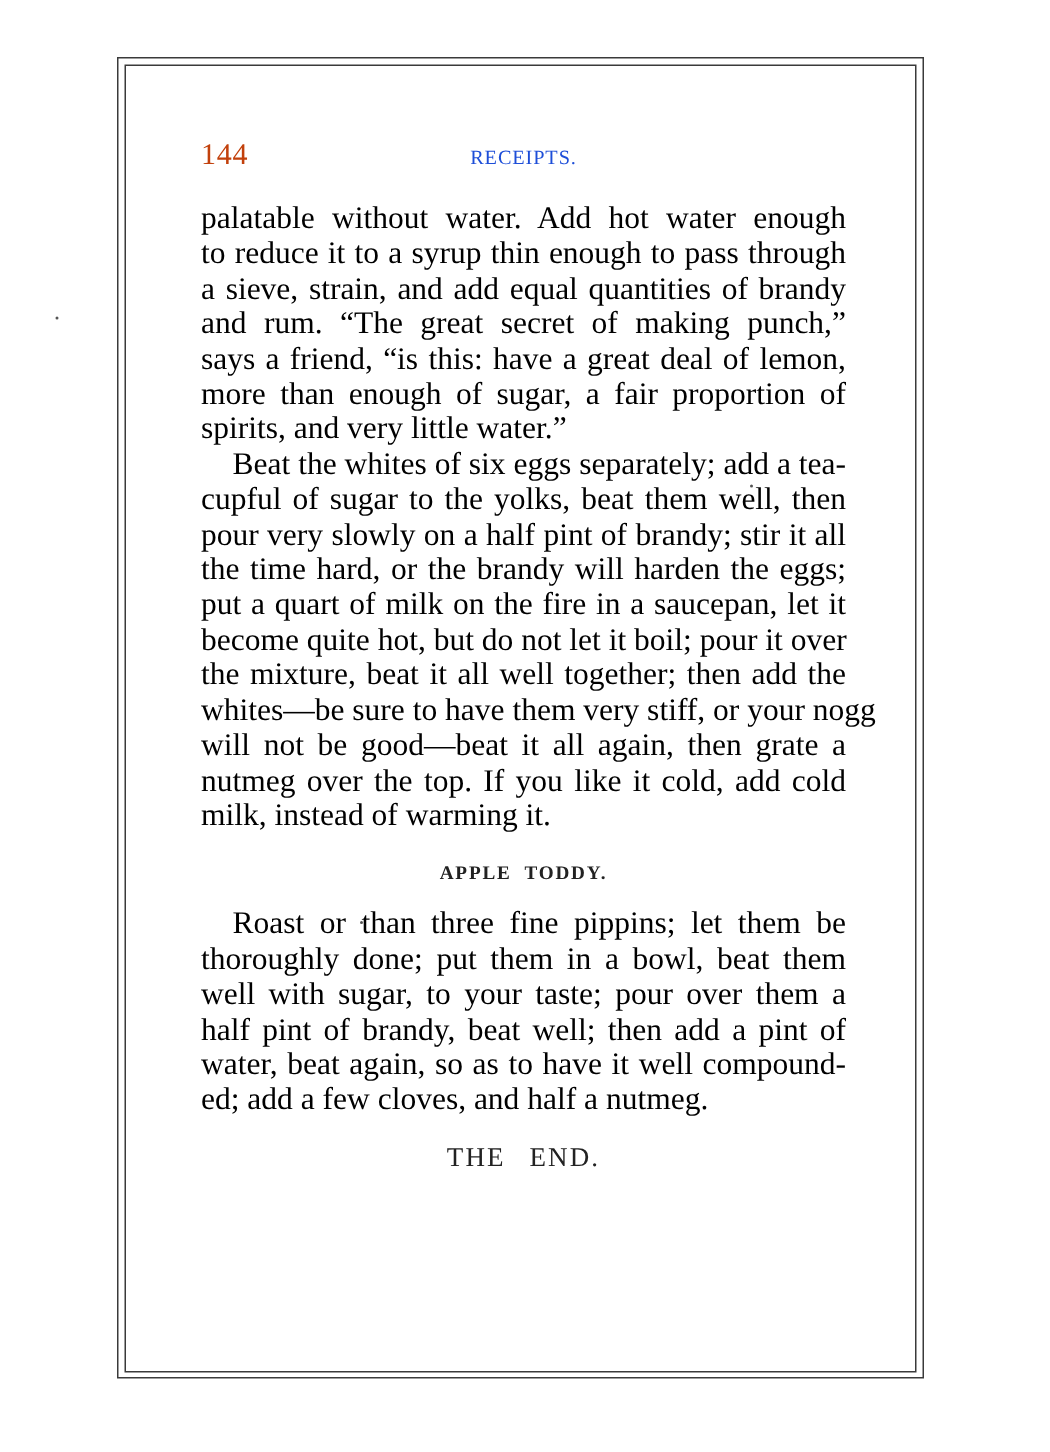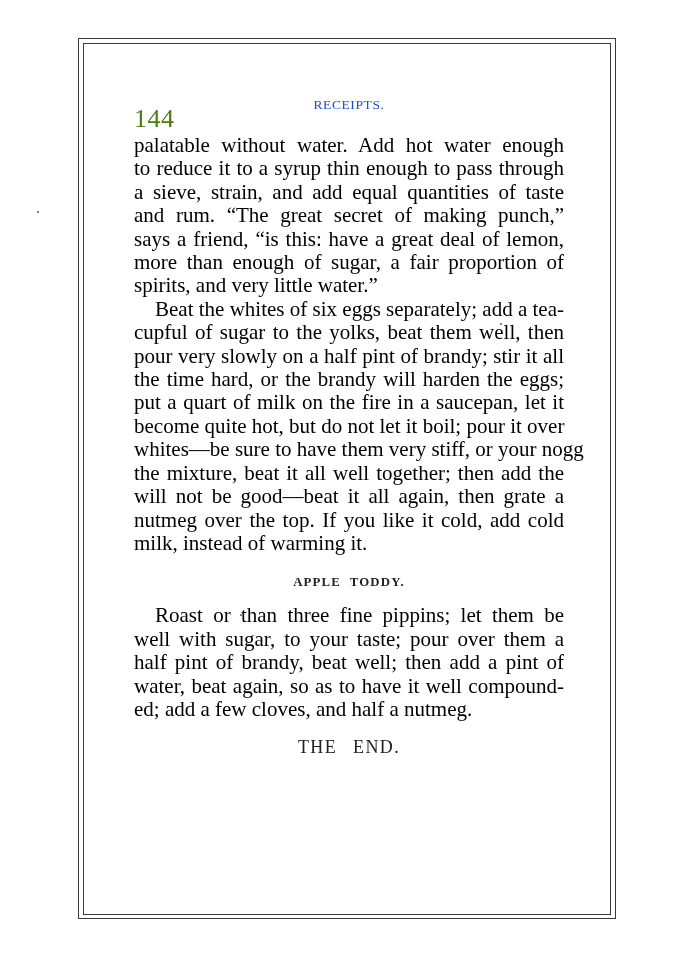--- a/index.html
+++ b/index.html
@@ -41,24 +41,24 @@
       font-family: "Liberation Serif", "DejaVu Serif", serif;
     }
     .running-head {
       position: relative;
       height: 26px;
       margin-bottom: 16px;
     }
     .page-number {
       position: absolute;
       left: 0;
-      top: 12px;
-      font-size: 26px;
+      top: 0;
+      font-size: 20px;
       letter-spacing: 0.5px;
-      color: #4d7c0f;
+      color: #c2410c;
     }
     .running-title {
       position: absolute;
       left: 0;
       right: 0;
       top: 5px;
       text-align: center;
       font-size: 13.5px;
       letter-spacing: 0.6px;
       color: #1d4ed8;
@@ -126,46 +126,47 @@
 <div class="page">
 
   <div class="running-head">
     <span class="page-number">144</span>
     <span class="running-title">RECEIPTS.</span>
   </div>
 
   <p class="para">
     <span class="line">palatable without water.  Add hot water enough</span>
     <span class="line">to reduce it to a syrup thin enough to pass through</span>
-    <span class="line">a sieve, strain, and add equal quantities of taste</span>
+    <span class="line">a sieve, strain, and add equal quantities of brandy</span>
     <span class="line">and rum.  “The great secret of making punch,”</span>
     <span class="line">says a friend, “is this: have a great deal of lemon,</span>
     <span class="line">more than enough of sugar, a fair proportion of</span>
     <span class="line last">spirits, and very little water.”</span>
   </p>
 
 
   <p class="para">
     <span class="line indent">Beat the whites of six eggs separately; add a tea-</span>
     <span class="line">cupful of sugar to the yolks, beat them well, then</span>
     <span class="line">pour very slowly on a half pint of brandy; stir it all</span>
     <span class="line">the time hard, or the brandy will harden the eggs;</span>
     <span class="line">put a quart of milk on the fire in a saucepan, let it</span>
     <span class="line">become quite hot, but do not let it boil; pour it over</span>
+    <span class="line">the mixture, beat it all well together; then add the</span>
     <span class="line">whites—be sure to have them very stiff, or your nogg</span>
-    <span class="line">the mixture, beat it all well together; then add the</span>
     <span class="line">will not be good—beat it all again, then grate a</span>
     <span class="line">nutmeg over the top.  If you like it cold, add cold</span>
     <span class="line last">milk, instead of warming it.</span>
   </p>
 
   <h2 class="section-heading h-toddy" style="white-space:pre;margin-top:20px;">APPLE  TODDY.</h2>
 
   <p class="para">
     <span class="line indent">Roast or than three fine pippins; let them be</span>
+    <span class="line">thoroughly done; put them in a bowl, beat them</span>
     <span class="line">well with sugar, to your taste; pour over them a</span>
     <span class="line">half pint of brandy, beat well; then add a pint of</span>
     <span class="line">water, beat again, so as to have it well compound-</span>
     <span class="line last">ed; add a few cloves, and half a nutmeg.</span>
   </p>
 
   <div class="the-end">THE END.</div>
 
 </div>
 

